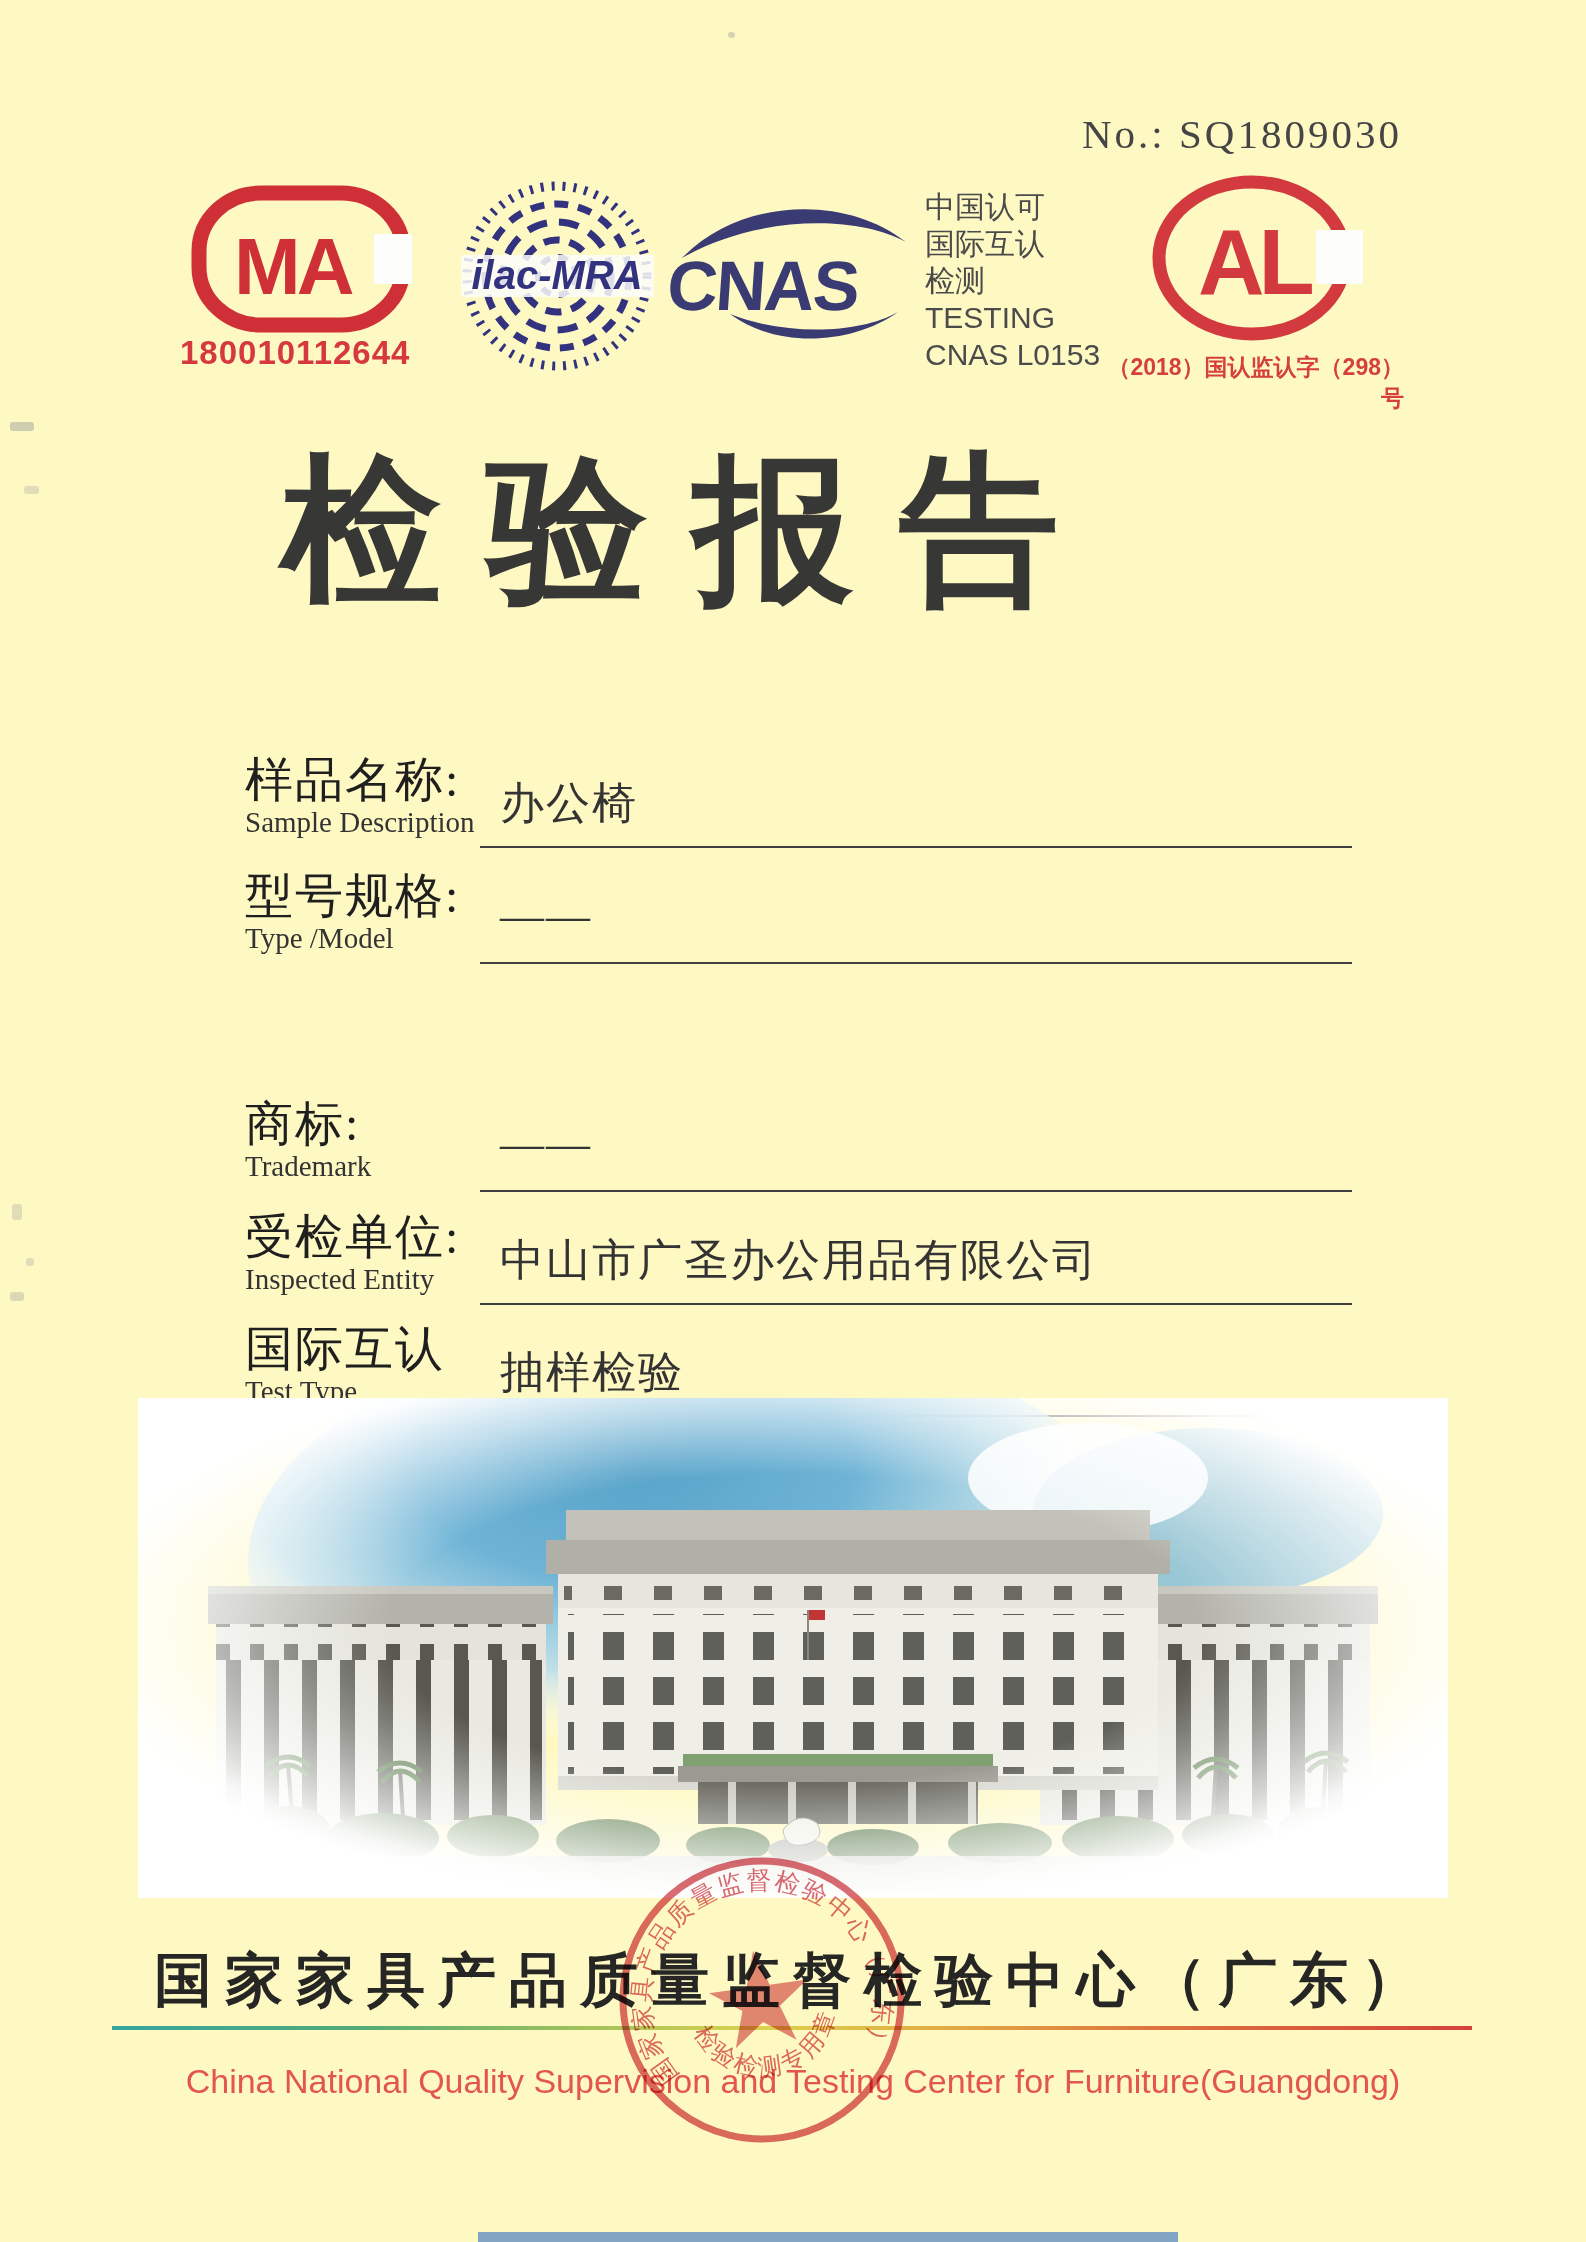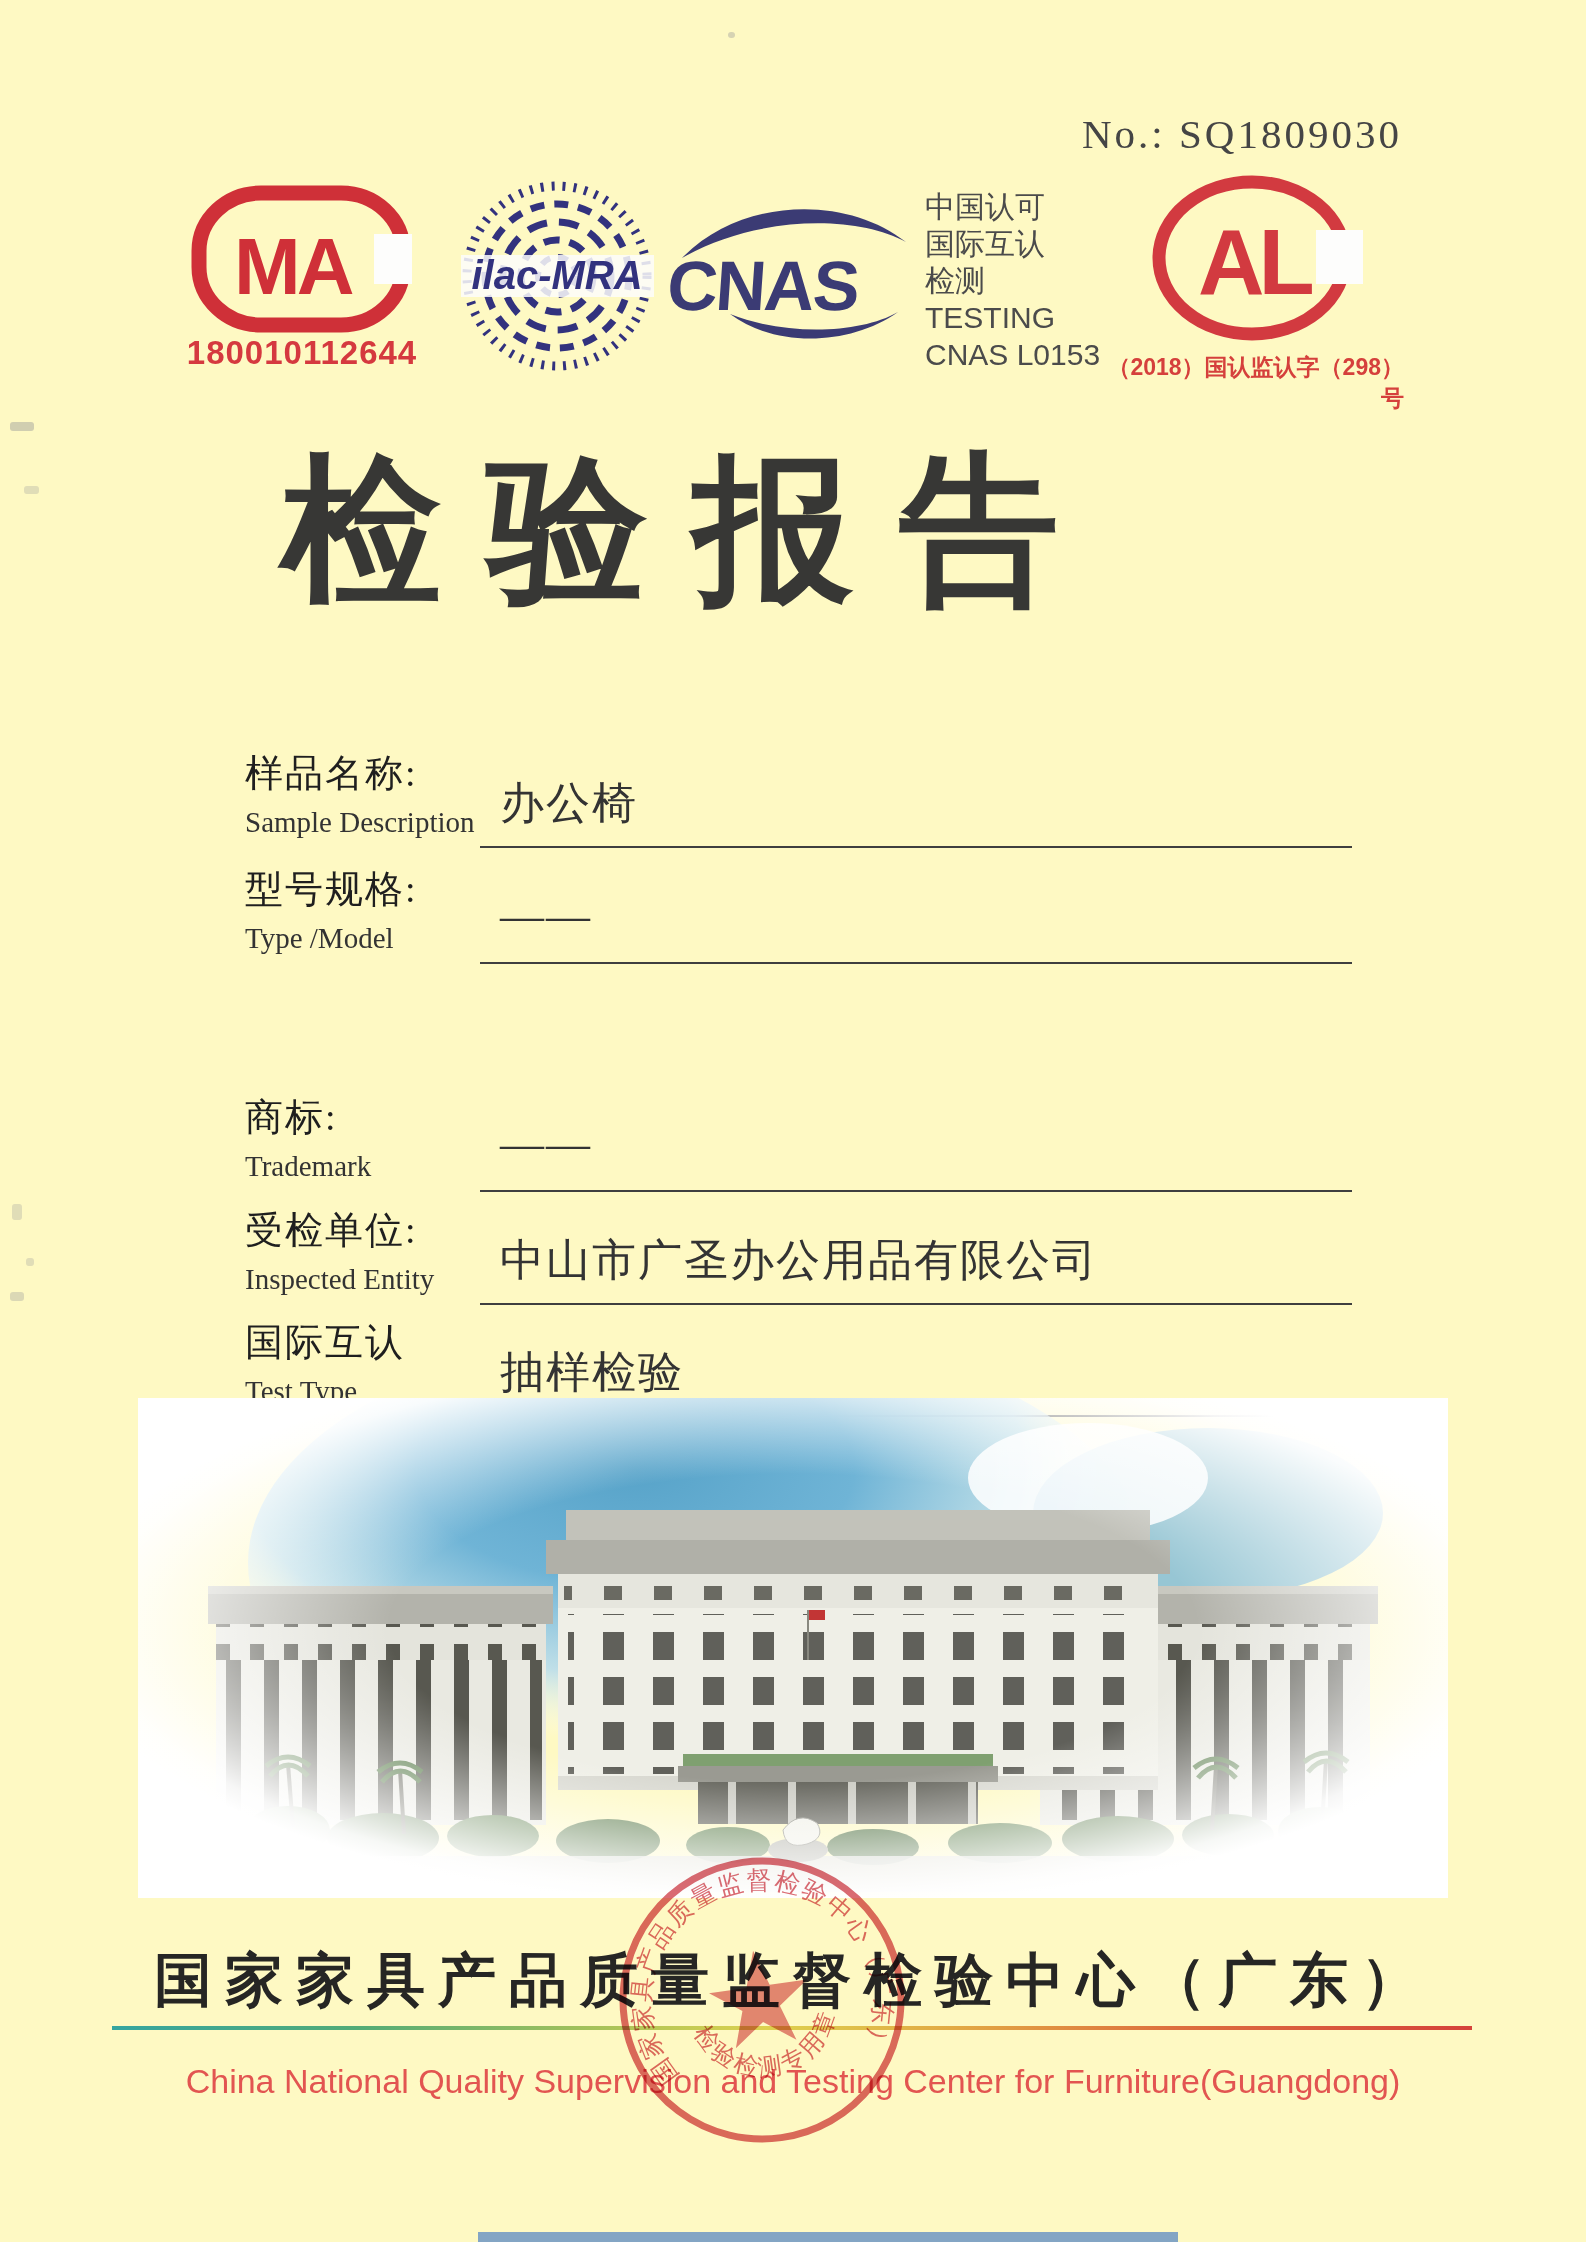--- a/index.html
+++ b/index.html
@@ -2,36 +2,36 @@
 <html><head>
 <meta charset="utf-8">
 <style>
   html,body{margin:0;padding:0;background:#e9e9e9;}
   .page{position:relative;width:1586px;height:2242px;background:#fef9c3;overflow:hidden;
         font-family:"Liberation Serif", serif;color:#2b2b2b;}
   
   .report-no{position:absolute;left:1082px;top:110px;font-size:41px;letter-spacing:3px;color:#454545;}
   
   .cma-svg{position:absolute;left:190px;top:184px;width:222px;height:150px;}
-  .cma-no{position:absolute;left:180px;top:334px;width:244px;text-align:center;
+  .cma-no{position:absolute;left:180px;top:334px;width:244px;text-align:left;
           font-family:"Liberation Sans", sans-serif;font-weight:bold;font-size:33px;color:#d5393f;letter-spacing:1px;}
   .ilac-svg{position:absolute;left:455px;top:176px;width:205px;height:205px;}
   .cnas-svg{position:absolute;left:670px;top:192px;width:245px;height:160px;}
   .accred{position:absolute;left:925px;top:188px;width:185px;
           font-family:"Liberation Sans", sans-serif;font-size:30px;line-height:37px;color:#4b4b4b;}
   .al-svg{position:absolute;left:1148px;top:172px;width:215px;height:178px;}
   .al-caption{position:absolute;left:1104px;top:352px;width:300px;text-align:right;
           font-family:"Liberation Sans", sans-serif;font-weight:bold;font-size:23px;color:#d5403c;}
   
   .title{position:absolute;left:0;top:424px;width:100%;text-align:center;
          font-size:160px;font-weight:bold;letter-spacing:46px;color:#373735;
          transform:translateX(-100px);white-space:nowrap;}
   
   .field-row{position:absolute;left:245px;width:1110px;height:118px;}
-  .f-cn{position:absolute;left:0;top:0;font-size:38px;letter-spacing:2px;color:#1f1f1f;white-space:nowrap;text-align:right;}
+  .f-cn{position:absolute;left:0;top:0;font-size:48px;letter-spacing:2px;color:#1f1f1f;white-space:nowrap;text-align:right;}
   .f-en{position:absolute;left:0;top:58px;font-size:29px;color:#333;white-space:nowrap;text-align:right;}
   .f-val{position:absolute;left:255px;top:26px;font-size:44px;color:#333;letter-spacing:2px;white-space:nowrap;}
   .f-line{position:absolute;left:235px;top:98px;width:872px;height:2px;background:#3f3f3f;}
   
   .photo{position:absolute;left:138px;top:1398px;width:1310px;height:500px;}
   
   .center-cn{position:absolute;left:0;top:1942px;width:100%;text-align:center;font-weight:bold;
              font-size:58px;letter-spacing:13px;color:#262624;white-space:nowrap;}
   .rainbow{position:absolute;left:112px;top:2026px;width:1360px;height:4px;
            background:linear-gradient(90deg,#35a5a0 0%,#52ab77 18%,#9fc05c 34%,#ddd24f 48%,#e2a944 62%,#dd6f3e 78%,#d5423a 100%);}

